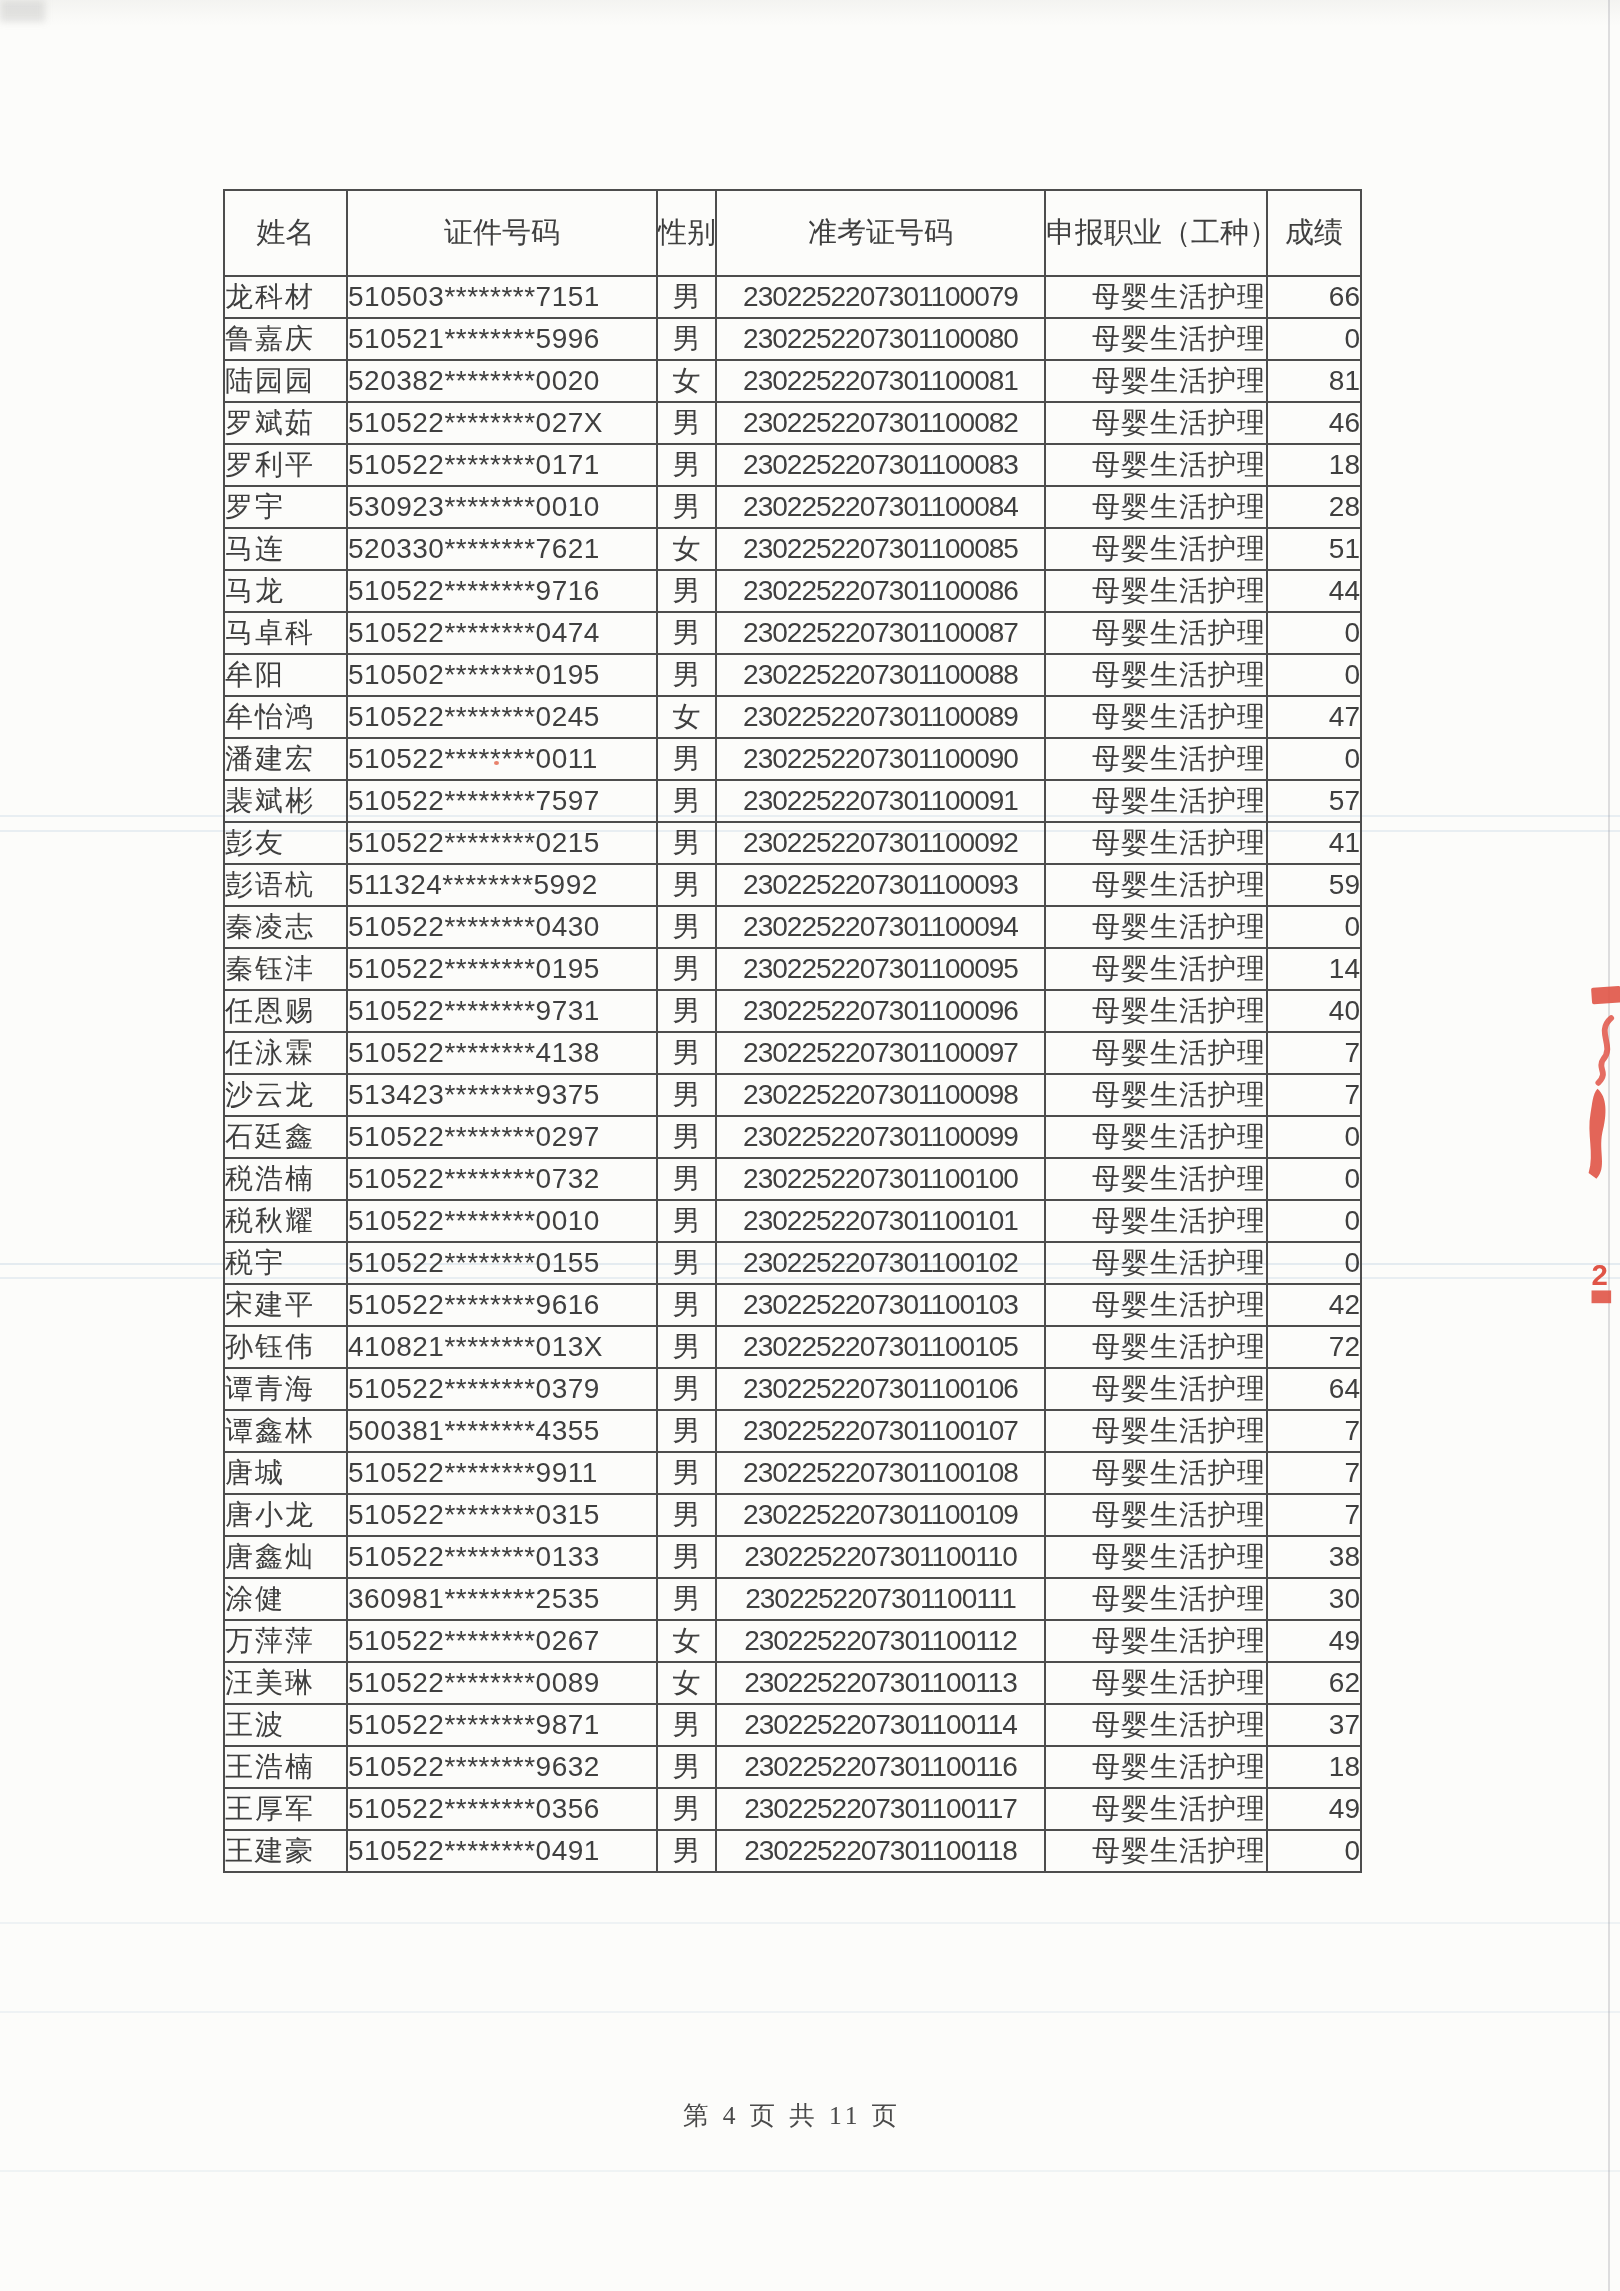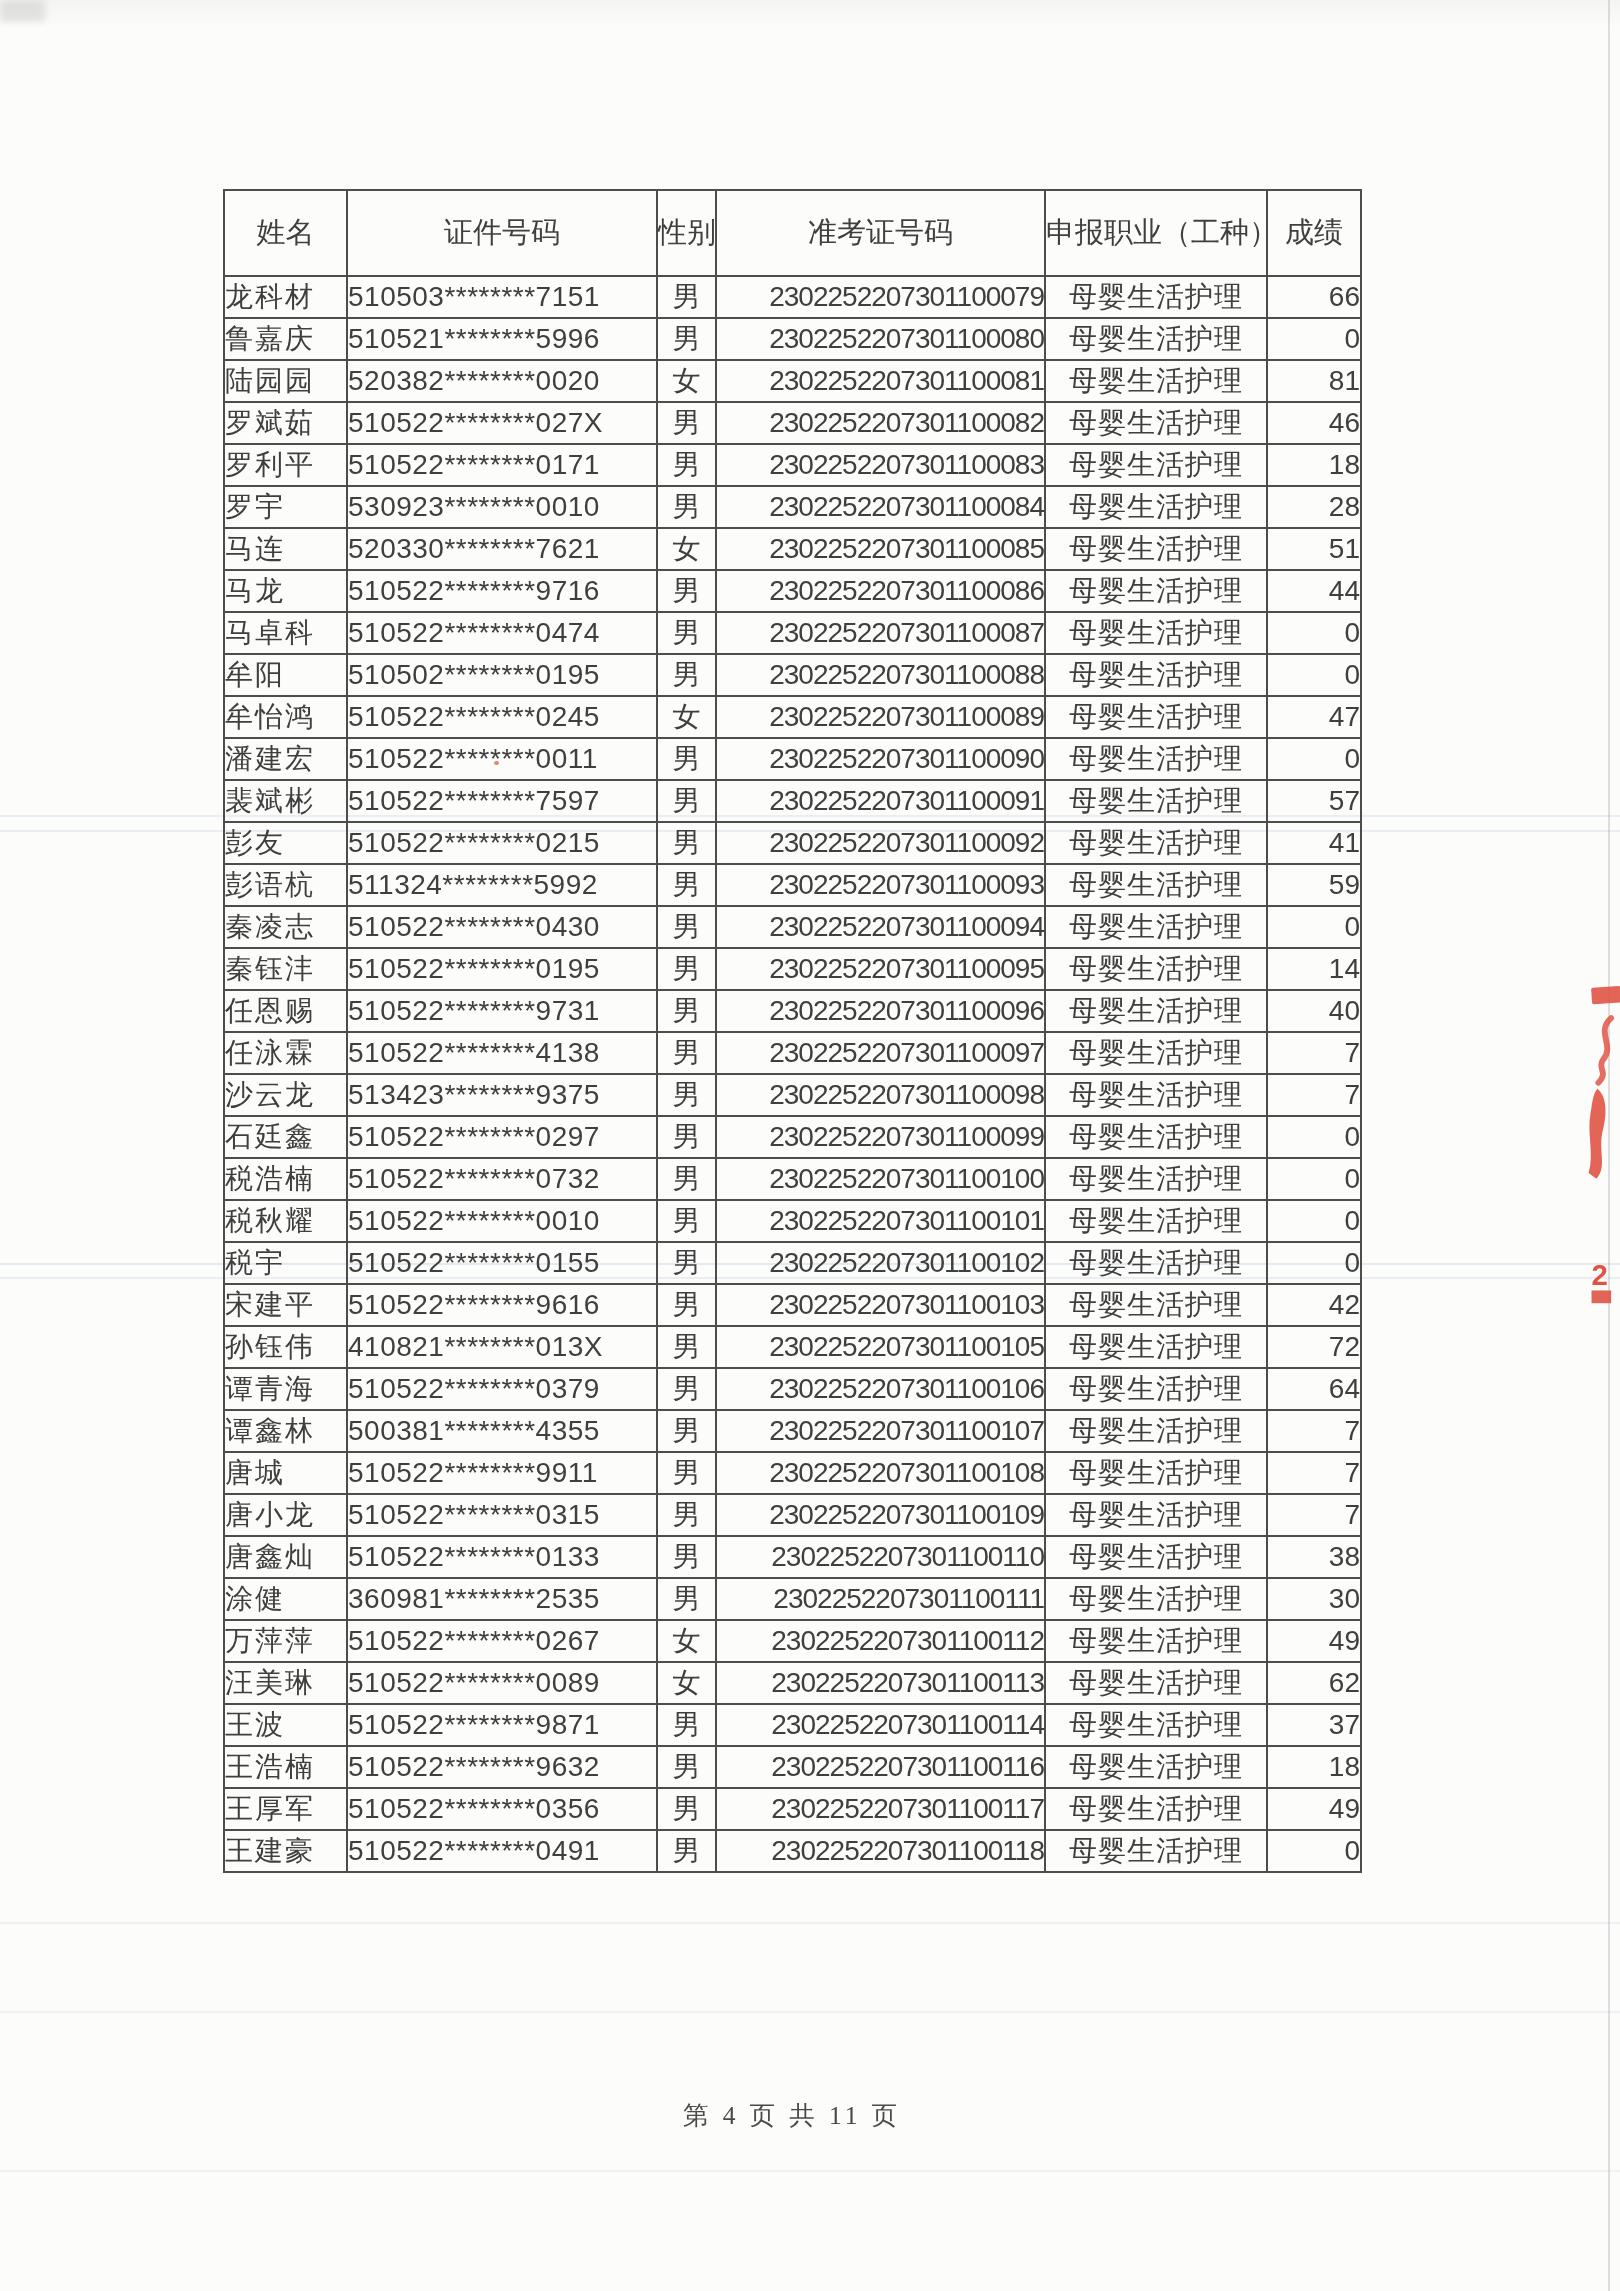--- a/index.html
+++ b/index.html
@@ -70,28 +70,29 @@
   td.c-id {
     padding-left: 15.7px; text-align: left;
     font-family: "Liberation Sans", sans-serif;
     letter-spacing: 0.5px;
   }
   td.c-gender {
     text-align: center;
     font-family: "Liberation Serif", serif;
   }
   td.c-adm {
-    padding-left: 13.7px; text-align: right;
+    padding-left: 13.7px; text-align: center;
     font-family: "Liberation Sans", sans-serif;
     letter-spacing: -1px;
   }
   td.c-occ {
-    text-align: center;
+    text-align: right;
     font-family: Liberation Sans, sans-serif;
     letter-spacing: 1px;
+    border-radius: 18px;
   }
   td.c-score {
     padding-left: 11.8px; text-align: right;
     font-family: "Liberation Sans", sans-serif;
   }
 
   .footer {
     position: absolute;
     left: 0; top: 2098px; width: 1584px;
     text-align: center;

